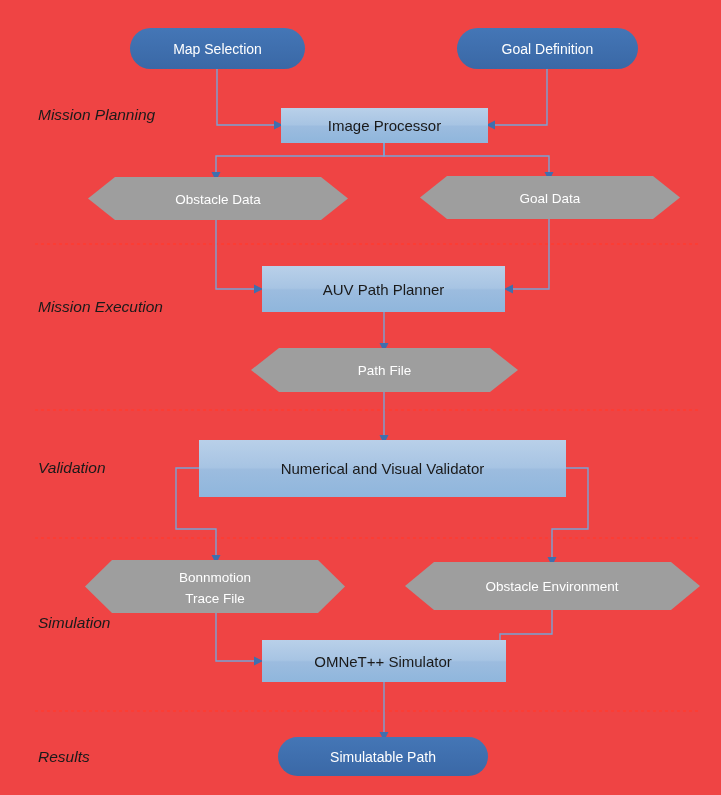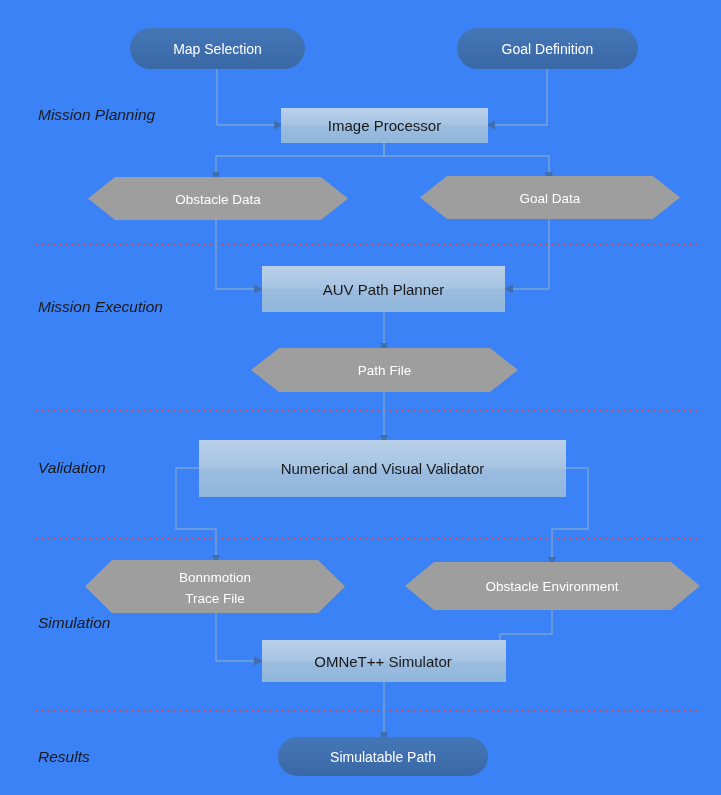--- a/index.html
+++ b/index.html
@@ -4,21 +4,21 @@
 <style>
   html, body {
     margin: 0;
     padding: 0;
     background: #ffffff;
   }
   #diagram-root {
     position: relative;
     width: 721px;
     height: 795px;
-    background: #3b82f6;
+    background: #ef4444;
     font-family: "Liberation Sans", sans-serif;
     overflow: hidden;
   }
   svg.canvas {
     position: absolute;
     left: 0;
     top: 0;
     width: 721px;
     height: 795px;
   }

